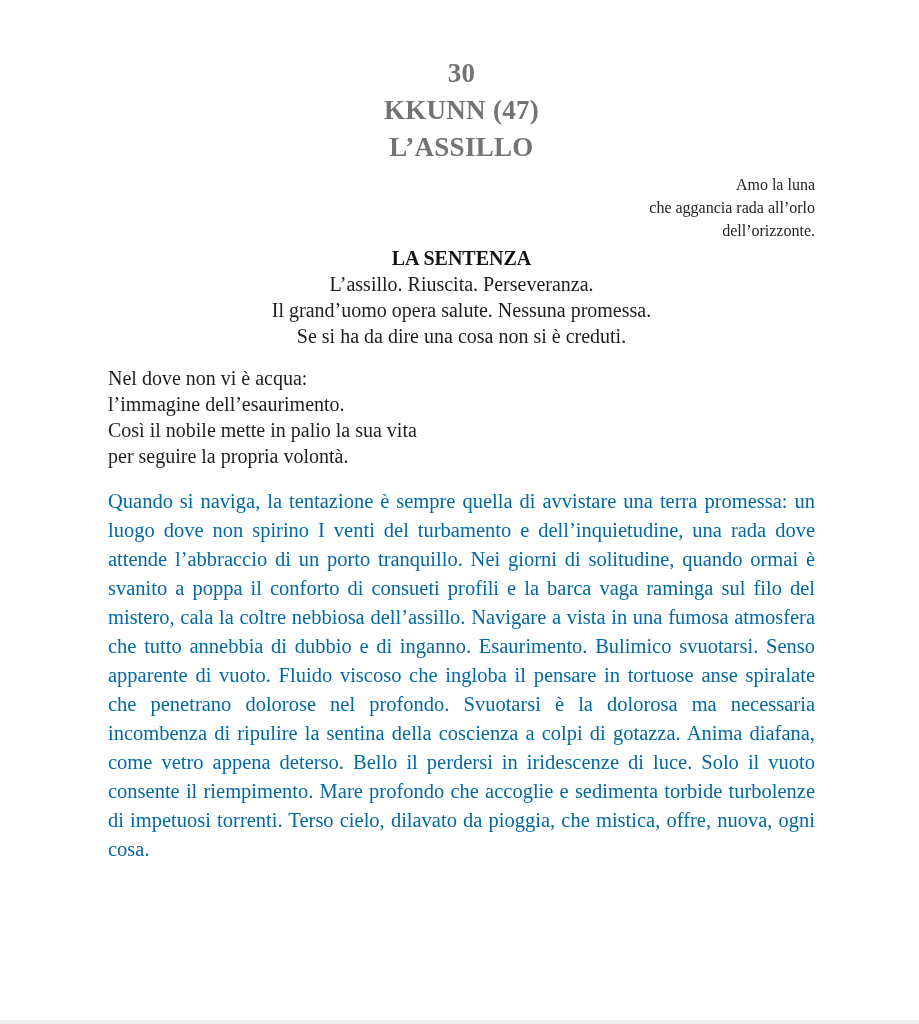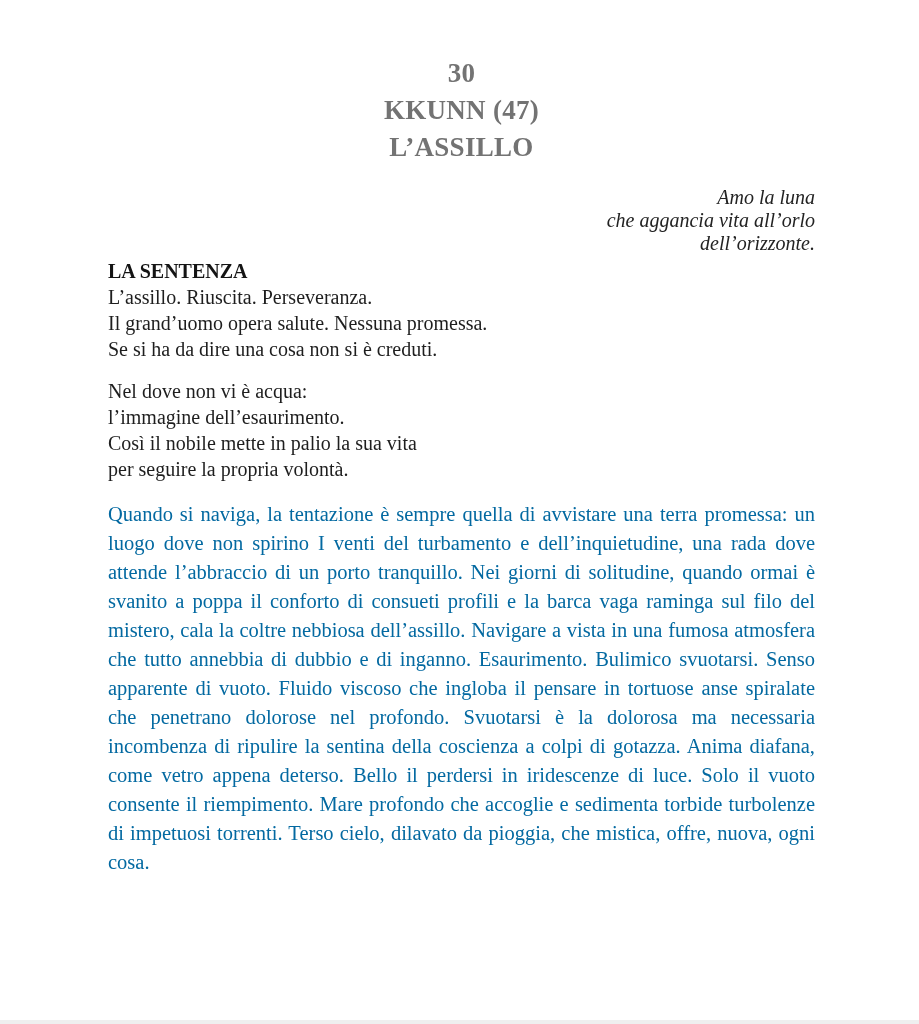--- a/index.html
+++ b/index.html
@@ -17,32 +17,31 @@
   }
   .chapter-heading {
     text-align: center;
     font-weight: bold;
     font-size: 27px;
     line-height: 37px;
     letter-spacing: 0.3px;
     color: #737373;
   }
   .epigraph {
-    margin-top: 20px;
+    margin-top: 7px;
     text-align: right;
-    font-style: italic;
-    font-size: 20px;
+    font-size: 16px;
     line-height: 23px;
     color: #232323;
   }
   .section {
     font-size: 20px;
     line-height: 26px;
   }
-  .section-sentenza { margin-top: 3px; }
+  .section-sentenza { margin-top: 3px; text-align: center; }
   .section-immagine { margin-top: 16px; }
   .section-heading {
     font-weight: bold;
     font-size: 20px;
     line-height: 26px;
     color: #141414;
   }
   .commentary {
     margin-top: 18px;
     font-size: 20.5px;
@@ -66,21 +65,21 @@
 <div class="page">
 
   <header class="chapter-heading">
     <div>30</div>
     <div>KKUNN (47)</div>
     <div>L’ASSILLO</div>
   </header>
 
   <div class="epigraph">
     <div>Amo la luna</div>
-    <div>che aggancia vita all’orlo</div>
+    <div>che aggancia rada all’orlo</div>
     <div>dell’orizzonte.</div>
   </div>
 
   <section class="section section-sentenza">
     <div class="section-heading">LA SENTENZA</div>
     <div>L’assillo. Riuscita. Perseveranza.</div>
     <div>Il grand’uomo opera salute. Nessuna promessa.</div>
     <div>Se si ha da dire una cosa non si è creduti.</div>
   </section>
 

